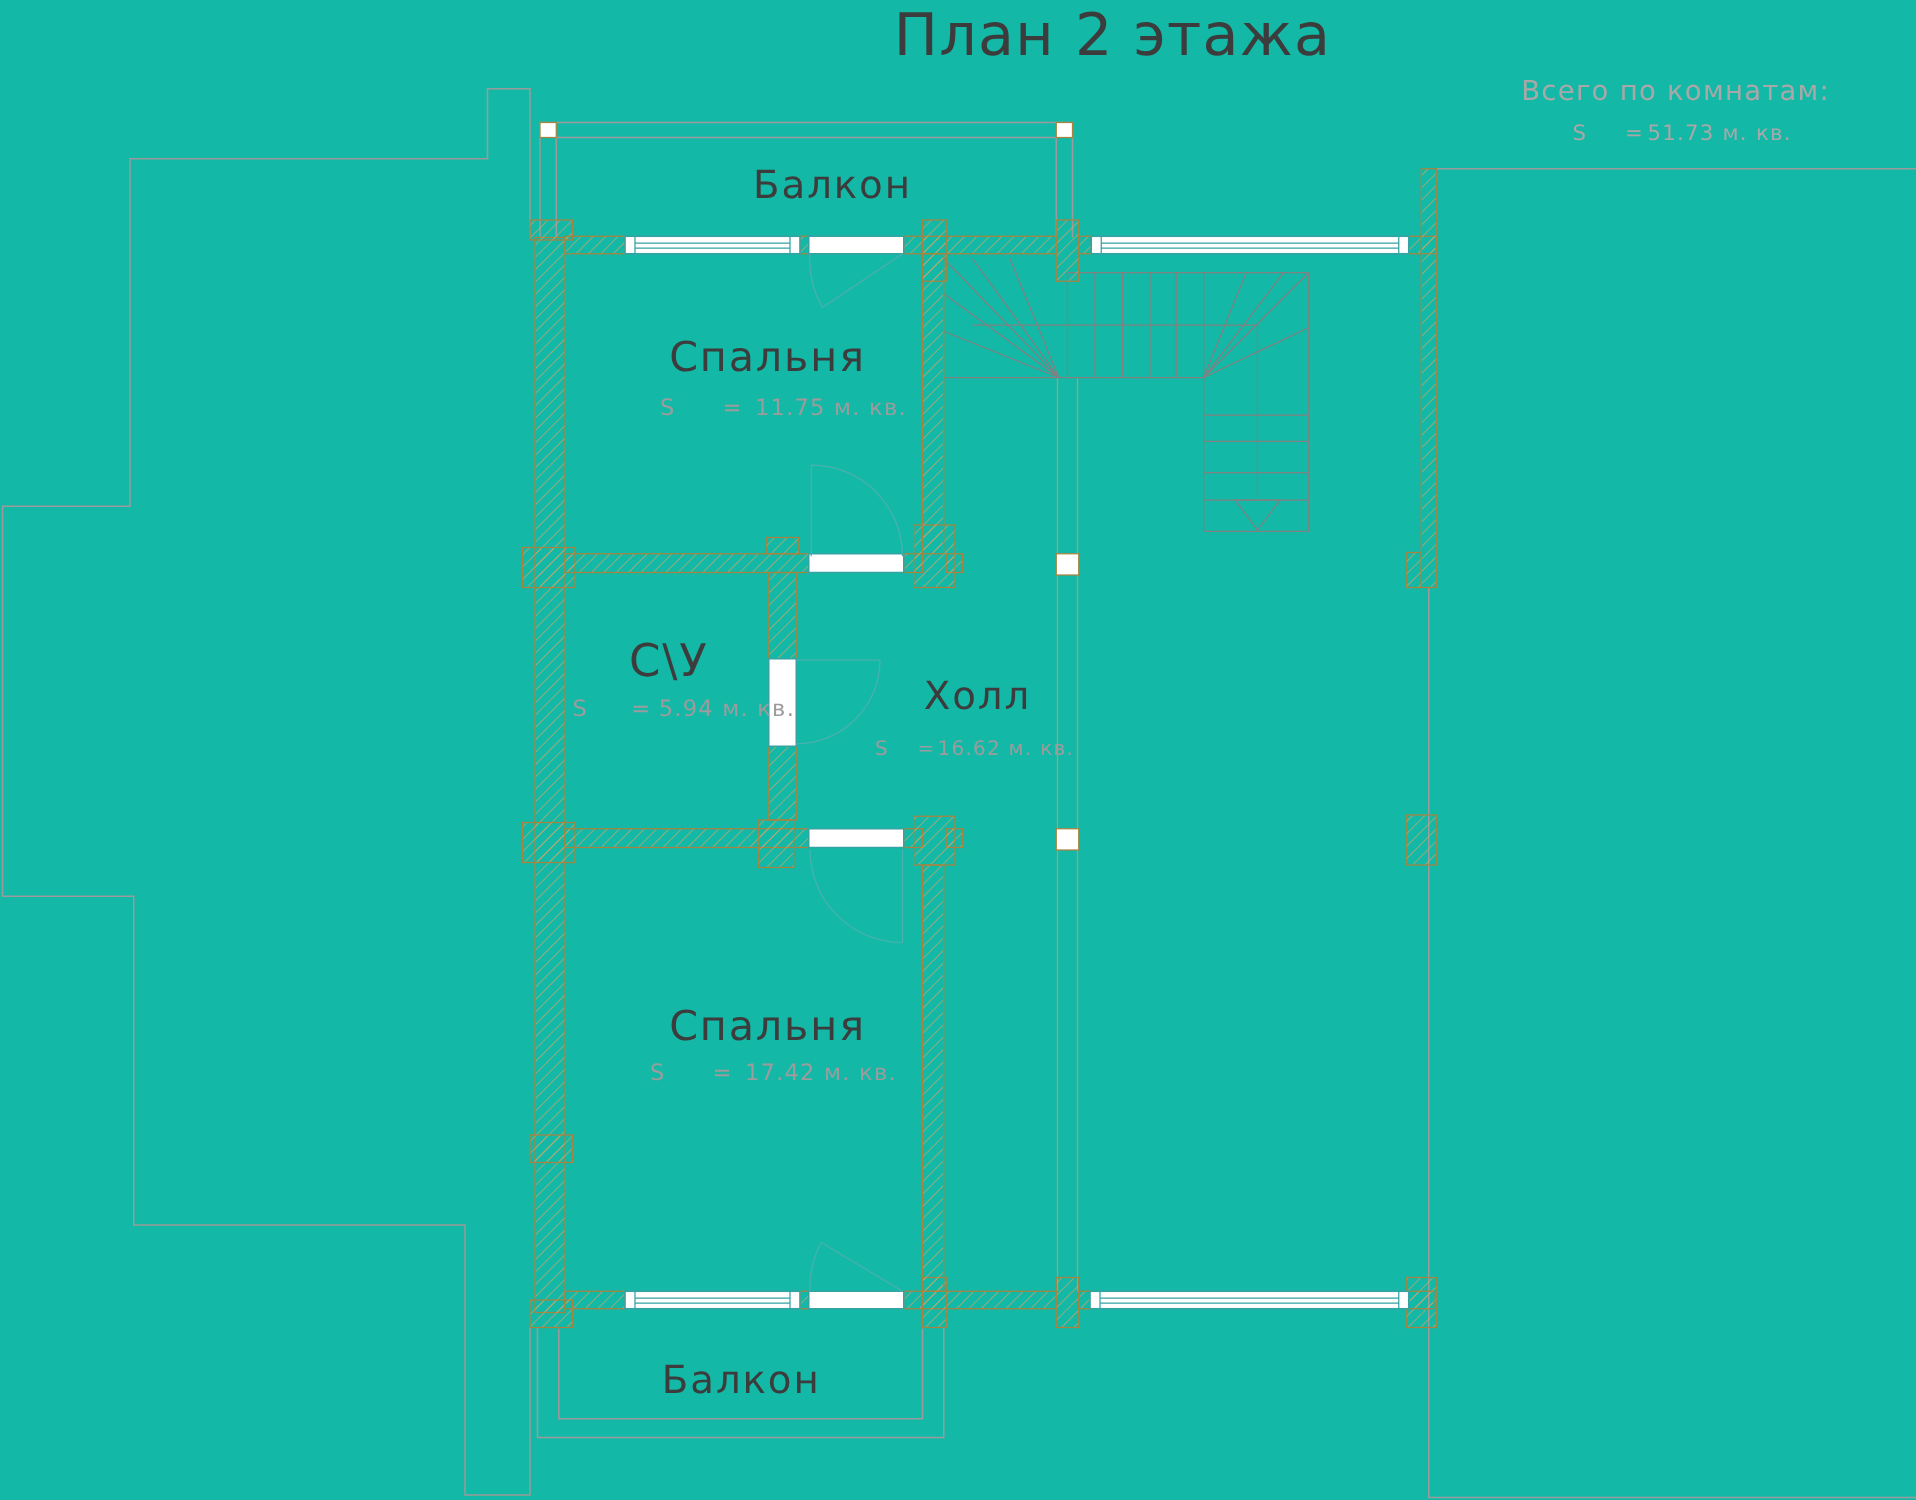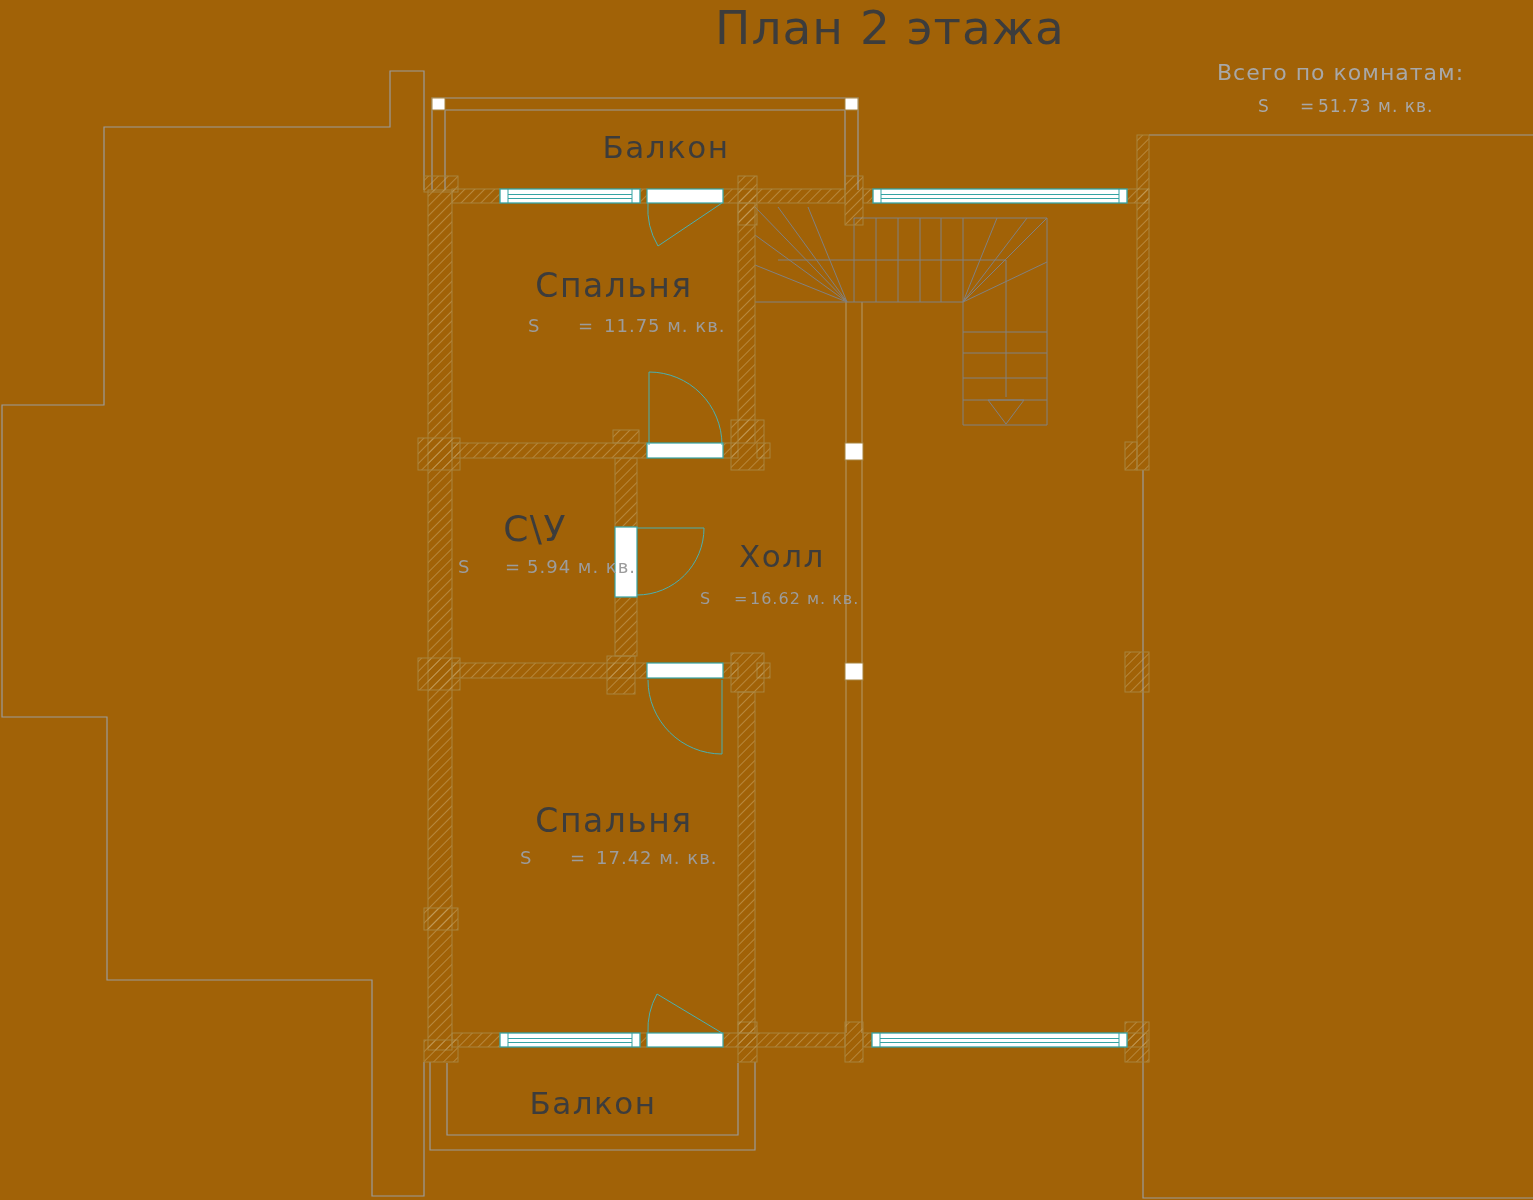--- a/index.html
+++ b/index.html
@@ -1,16 +1,16 @@
 <!DOCTYPE html>
 <html><head>
 <meta charset="utf-8">
 <style>
   html,body{margin:0;padding:0;background:#ffffff;}
-  .plan-wrap{width:1533px;height:1200px;position:relative;background:#a16207;overflow:hidden;}
+  .plan-wrap{width:1533px;height:1200px;position:relative;background:#14b8a6;overflow:hidden;}
   svg{display:block;}
   text{font-family:"DejaVu Sans","Liberation Sans",sans-serif;}
   .t-title{fill:#3c3c3c;font-size:47px;letter-spacing:1px;}
   .t-room{fill:#3c3c3c;letter-spacing:1.5px;}
   .t-area{fill:#9c9c9c;letter-spacing:1px;}
   .t-summary{fill:#a8a8a8;letter-spacing:1px;}
   .wall{fill:url(#hatch);stroke:#a8833f;stroke-width:1;}
   .joint{fill:#ffffff;stroke:#a8833f;stroke-width:1;}
   .grayline{stroke:#9b9b9b;stroke-width:1.2;fill:none;}
   .beam{stroke:#b49a6a;stroke-width:1;fill:none;}

